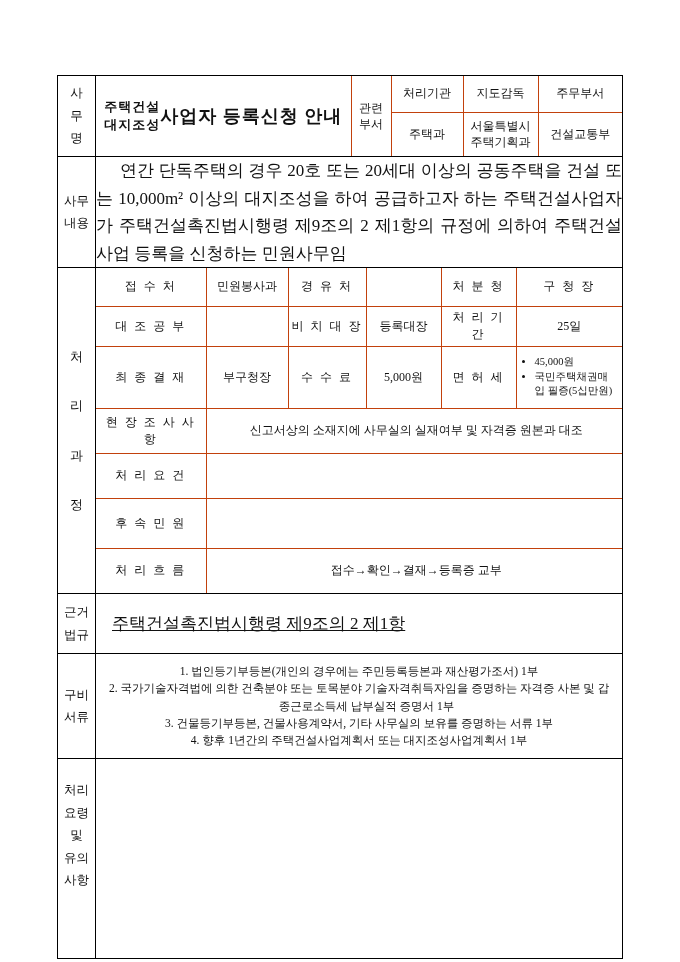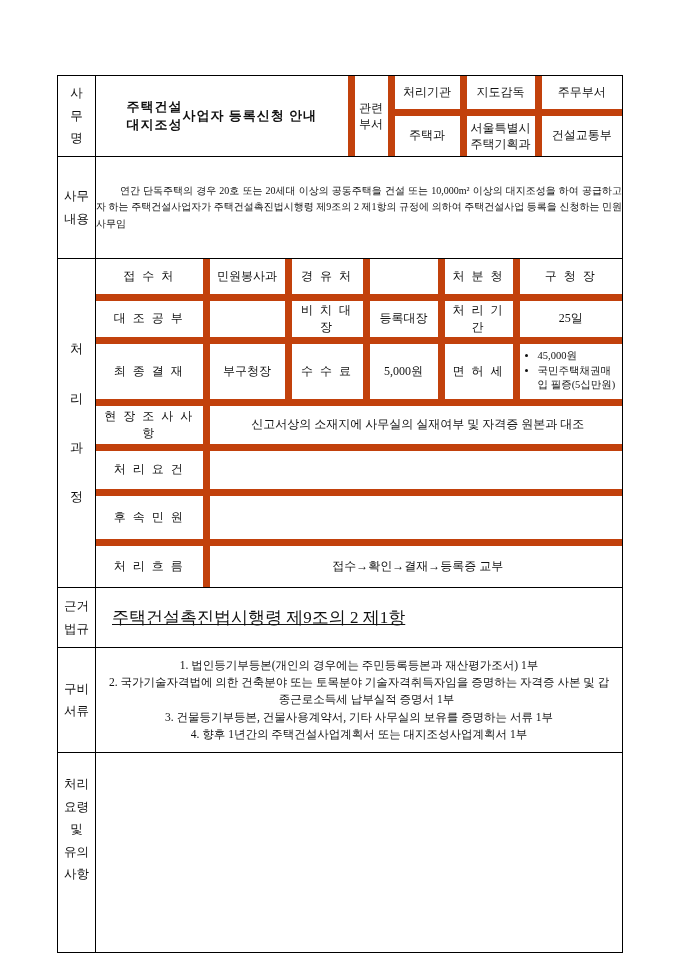--- a/index.html
+++ b/index.html
@@ -8,32 +8,32 @@
     width: 680px; height: 962px;
     background: #ffffff;
     color: #111;
     font-family: "Liberation Serif", "DejaVu Serif", serif;
   }
   .sheet { position: relative; width: 680px; height: 962px; background: #ffffff; overflow: hidden; }
   table { border-collapse: collapse; }
   .main { position: absolute; left: 57px; top: 75px; width: 566px; }
   .main > tbody > tr > td { border: 1px solid #000; padding: 0; vertical-align: middle; }
   .inner { border: hidden; width: 100%; table-layout: fixed; }
-  .inner td { border: 7px solid #c2410c; text-align: center; font-size: 12px; padding: 1px 3px; vertical-align: middle; }
+  .inner td { border: 1px solid #c2410c; text-align: center; font-size: 12px; padding: 1px 3px; vertical-align: middle; }
   .rowlabel { text-align: center; font-size: 12.5px; line-height: 1.8; }
   .pre { white-space: pre-line; }
   .nopad { padding: 0 !important; }
   .titlewrap { display: flex; align-items: center; justify-content: center; }
   .prog { font-weight: bold; font-size: 13px; line-height: 1.35; text-align: left; letter-spacing: 1px; }
-  .bigtitle { font-weight: bold; font-size: 13px; letter-spacing: 1px; }
+  .bigtitle { font-weight: bold; font-size: 18px; letter-spacing: 1px; }
   .small { font-size: 11px; line-height: 1.35; }
   .lab { letter-spacing: 2px; }
   .leftcell { text-align: left; padding-left: 7px !important; }
   .taskcell { padding: 5px 9px; vertical-align: middle; }
-  .tasktext { text-align: justify; font-size: 10px; line-height: 1.62; text-indent: 24px; }
+  .tasktext { text-align: justify; font-size: 17px; line-height: 1.62; text-indent: 24px; }
   .vlabel { display: flex; flex-direction: column; align-items: center; gap: 26px; font-size: 13px; }
   .license { margin: 0; padding: 1px 2px 1px 15px; text-align: left; font-size: 10.5px; line-height: 1.4; }
   .license li { margin: 0; padding: 0; }
   .legaltext { text-align: left; font-size: 17px; padding: 0 0 0 16px; text-decoration: underline; }
   .docs { padding: 5px 8px; font-size: 11.5px; line-height: 1.5; text-align: center; }
   .docs .docitem { padding-left: 15px; text-indent: -15px; }
   .toplabel { vertical-align: top !important; padding-top: 20px !important; }
 </style>
 </head>
 <body>

